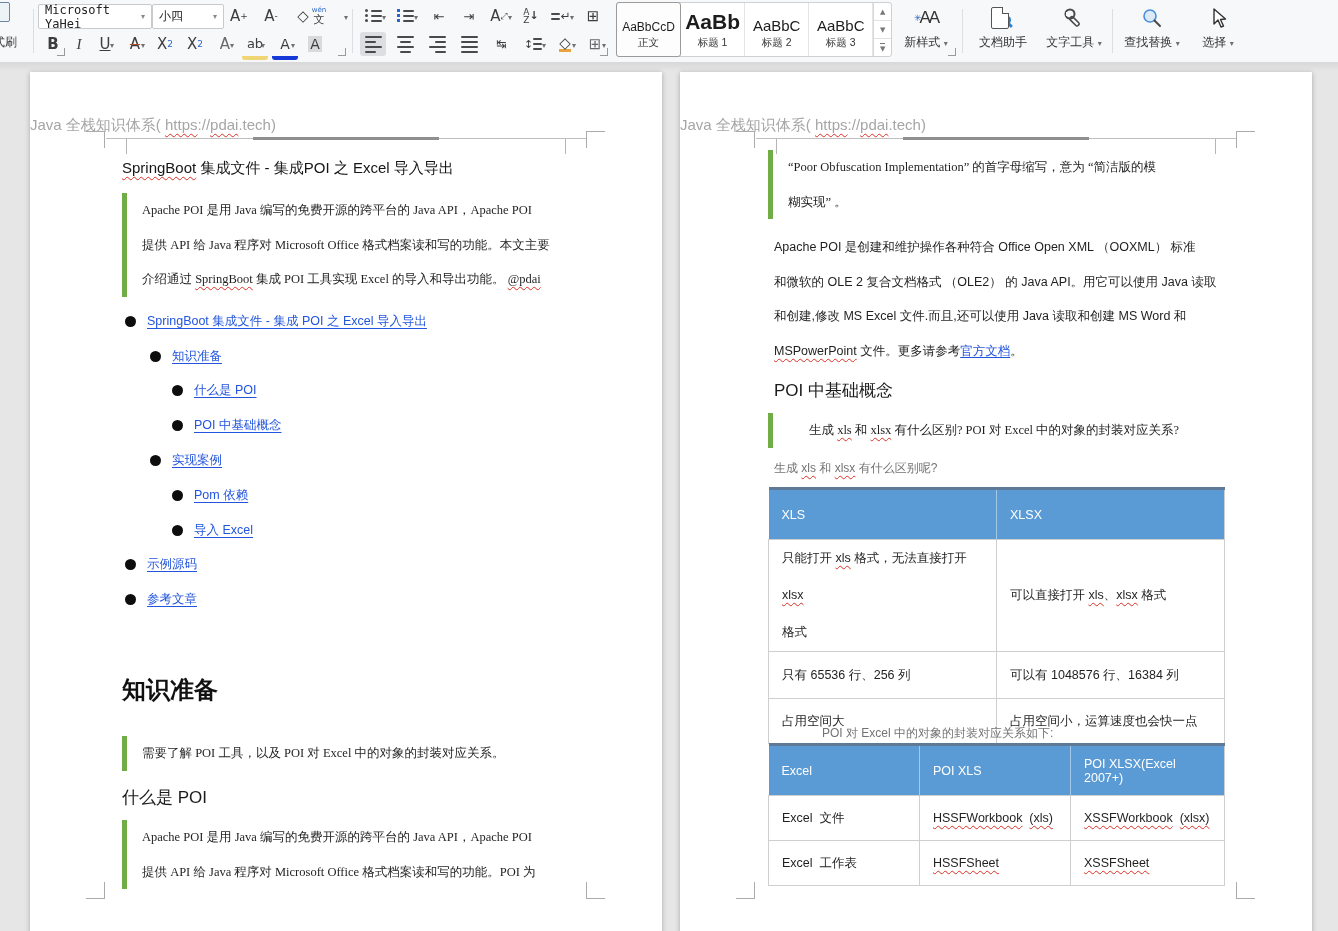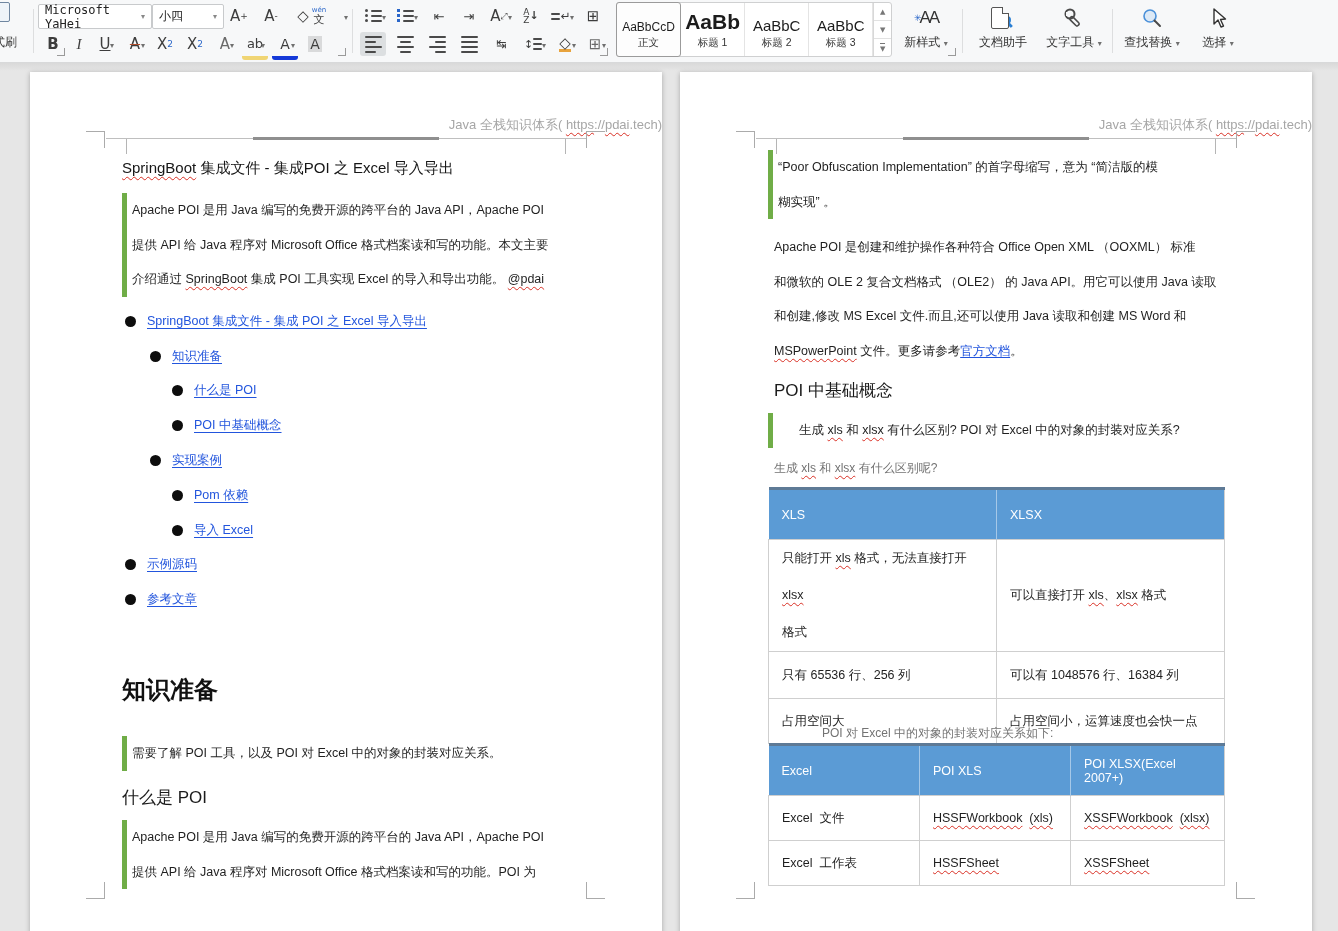--- a/index.html
+++ b/index.html
@@ -58,39 +58,39 @@
   .bigbtn{position:absolute;top:3px;height:56px;text-align:center;font-size:12px;color:#333;}
   .bigbtn .bicon{height:30px;display:flex;align-items:center;justify-content:center;}
   .bigbtn .blabel{margin-top:1px;white-space:nowrap;}
   .docicon{width:16px;height:20px;border:1.5px solid #555;border-radius:2px;position:relative;background:#fff;}
   .docicon::after{content:"";position:absolute;right:-1px;top:-1px;width:6px;height:6px;background:#f7f8f9;border-left:1.5px solid #555;border-bottom:1.5px solid #555;}
   .wrenchsvg{display:block;}
   
   #docarea{position:absolute;left:0;top:71px;width:1338px;height:860px;background:#e6e6e6;}
   .page{position:absolute;top:1px;width:632px;height:880px;background:#fff;box-shadow:0 1px 5px rgba(0,0,0,.28);}
   #pageL{left:30px;} #pageR{left:680px;}
-  .phead{position:absolute;top:44px;left:0;right:0;text-align:right;font-size:13px;color:#a6a6a6;}
+  .phead{position:absolute;top:44px;left:0;right:0;text-align:left;font-size:15px;color:#a6a6a6;}
   .phline{position:absolute;top:66px;left:76px;right:76px;border-top:1px solid #bfbfbf;}
   .phline u{position:absolute;left:50%;transform:translateX(-50%);top:-2px;width:186px;height:3px;background:#8f8f8f;display:block;}
   .phline::before,.phline::after{content:"";position:absolute;top:0;width:1px;height:15px;background:#b5b5b5;}
   .phline::before{left:20px;} .phline::after{right:20px;}
   .cm{position:absolute;width:18px;height:16px;}
   .cm.tl{border-top:1px solid #ababab;border-right:1px solid #ababab;left:56px;top:59px;}
   .cm.tr{border-top:1px solid #ababab;border-left:1px solid #ababab;left:556px;top:59px;}
   .cm.bl{border-bottom:1px solid #ababab;border-right:1px solid #ababab;left:56px;top:810px;}
   .cm.br{border-bottom:1px solid #ababab;border-left:1px solid #ababab;left:556px;top:810px;}
   .sq{text-decoration:underline;text-decoration-style:wavy;text-decoration-color:#d93025;
       text-decoration-thickness:1px;text-underline-offset:3px;}
   .lk{color:#2255dd;text-decoration:underline;text-underline-offset:2px;}
   .doc-text{color:#1f1f1f;font-size:12.5px;}
   .line{white-space:pre-wrap;}
   #docTitle{position:absolute;left:92px;top:87px;font-size:15px;color:#161616;white-space:pre-wrap;}
   .quote{position:absolute;display:flex;}
   .qbar{width:5px;background:#70ad47;flex:none;}
-  .qbody{padding-left:5px;}
+  .qbody{padding-left:15px;font-family:Liberation Serif, serif;}
   .qbody .line{line-height:34.7px;}
   #lq1{left:92px;top:121px;width:468px;}
   #lq2{left:92px;top:664px;width:468px;}
   #lq3{left:92px;top:748px;width:468px;}
   #toc{position:absolute;left:92px;top:232px;width:480px;}
   .toc-item{height:34.8px;display:flex;align-items:center;font-size:12.5px;}
   .toc-item.lv1{padding-left:3px;}
   .toc-item.lv2{padding-left:28px;}
   .toc-item.lv3{padding-left:50px;}
   .bullet{width:11px;height:11px;background:#0d0d0d;border-radius:50%;margin-right:11px;flex:none;}

